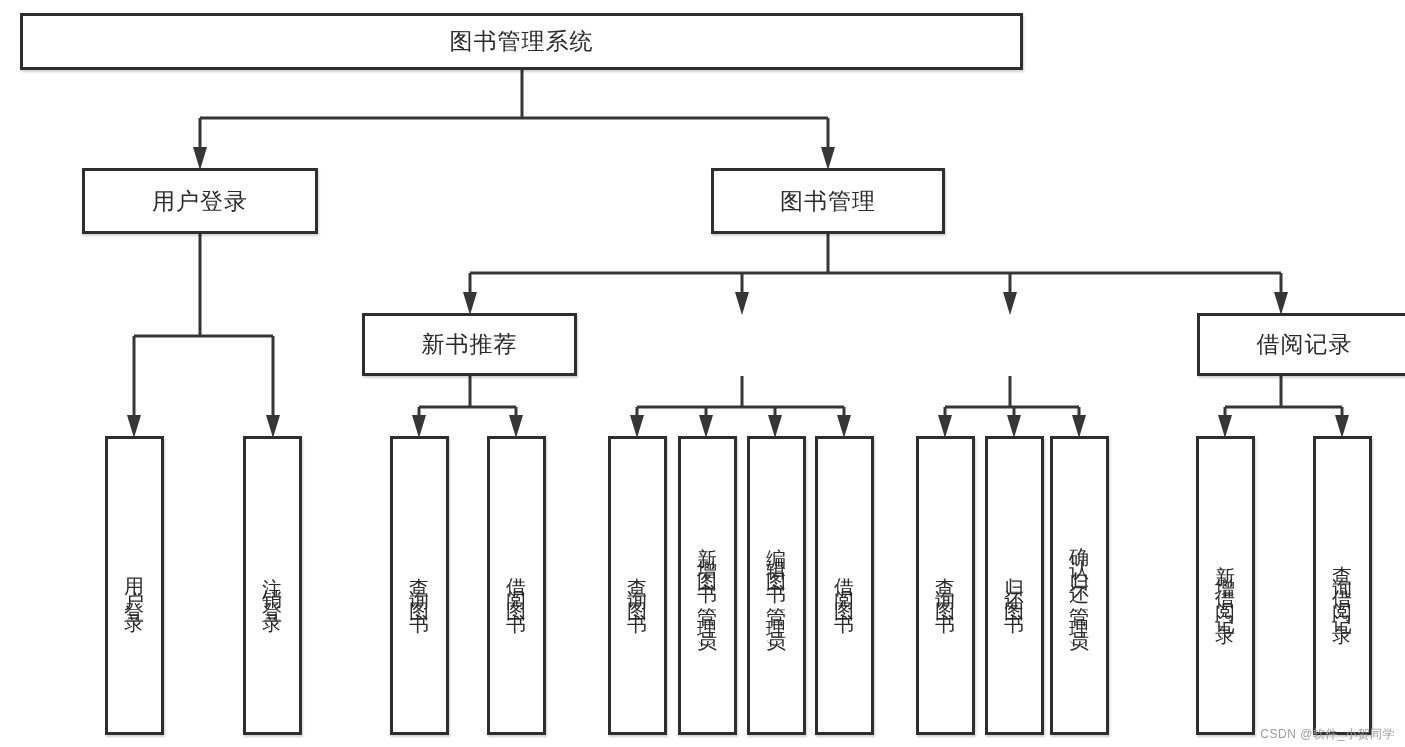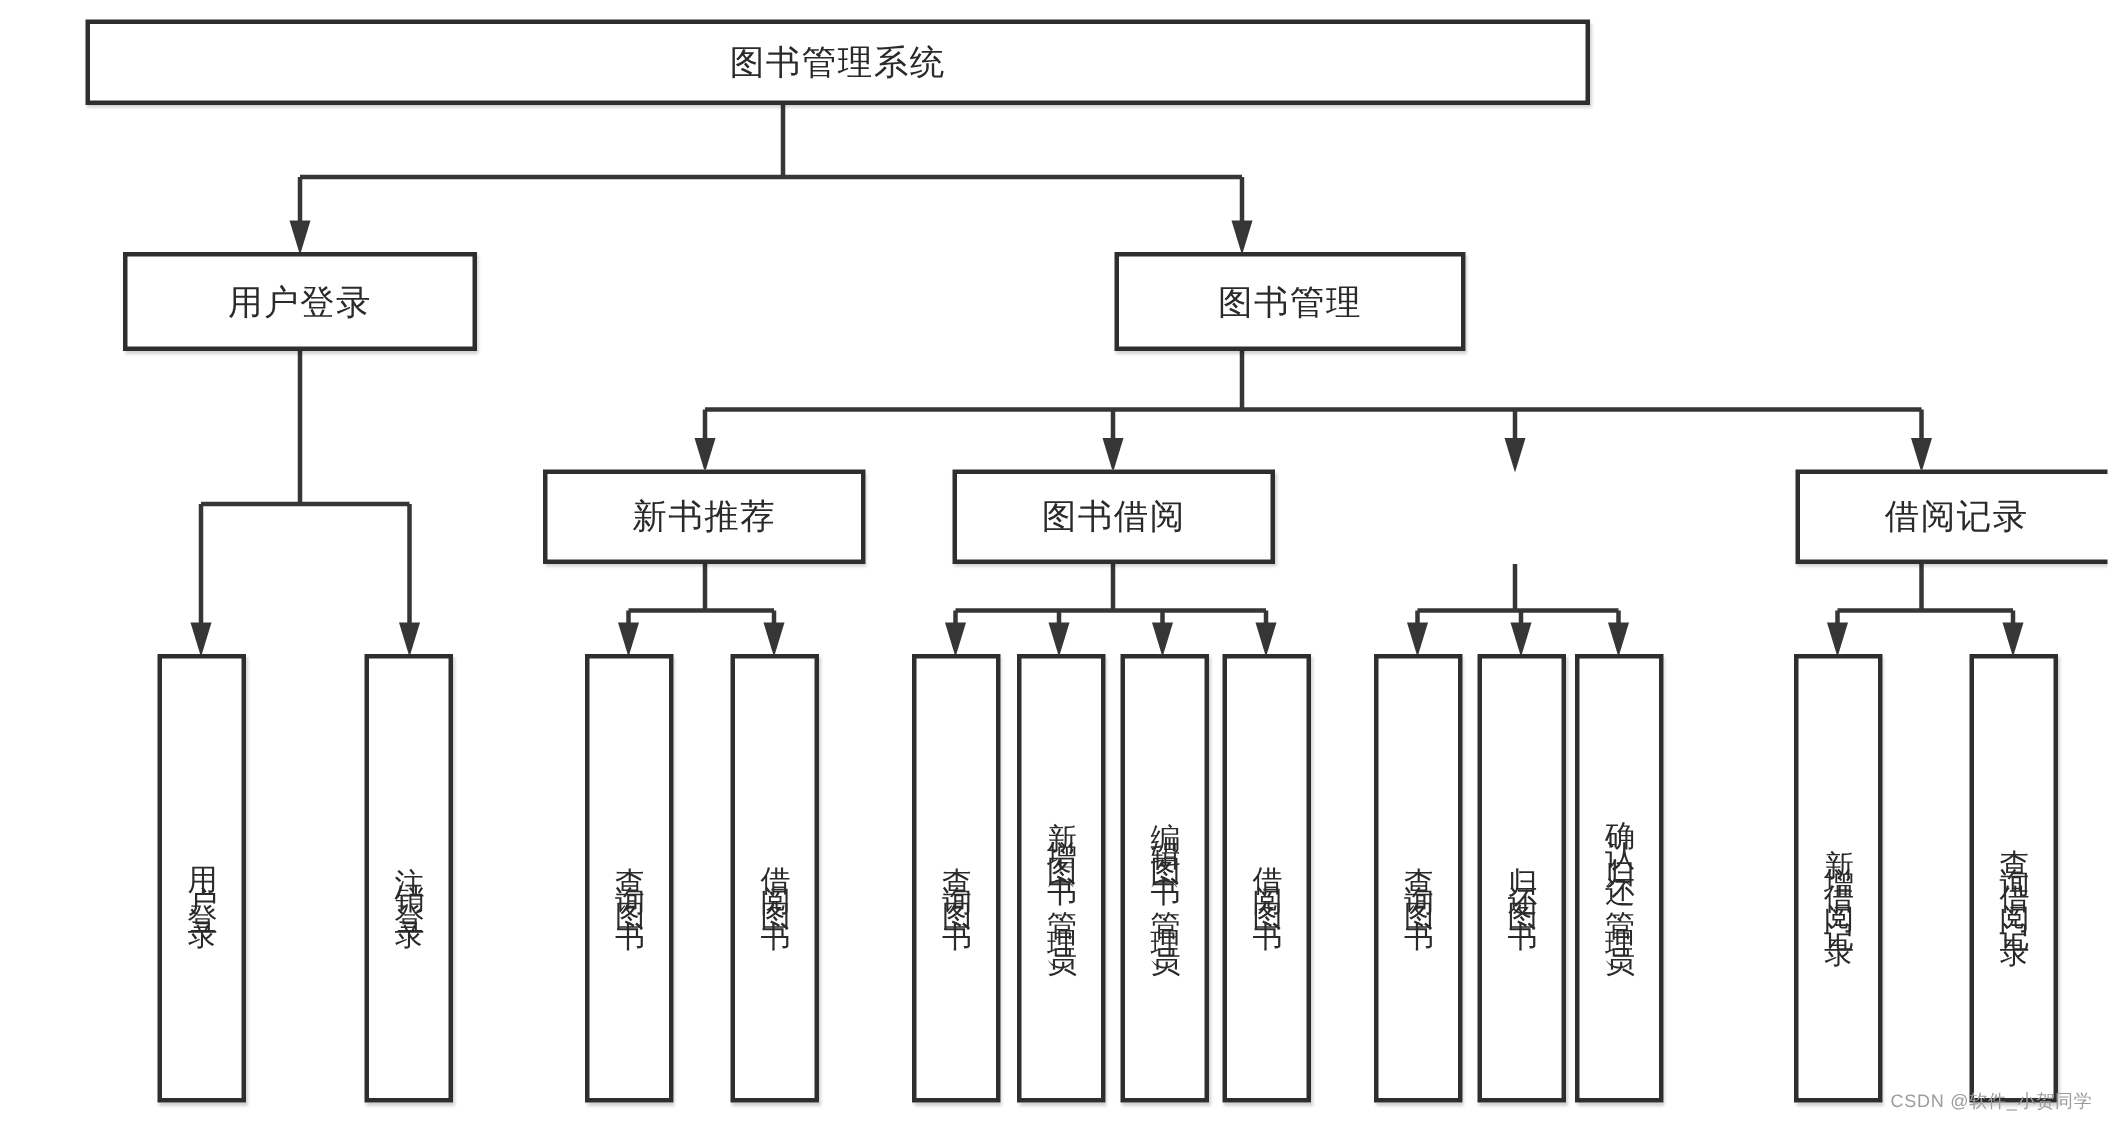--- a/index.html
+++ b/index.html
@@ -22,23 +22,23 @@
   .connector-layer polygon{fill:var(--line-color);}
   .hnode{
     position:absolute;box-sizing:border-box;
     border:3px solid var(--box-border-color);
     background:#fff;
     display:flex;align-items:center;justify-content:center;
     font-size:23px;letter-spacing:1px;
     box-shadow:1px 2px 2px rgba(0,0,0,0.18);
     z-index:2;
   }
-  .root-node{left:20px;top:13px;width:1003px;height:57px;margin-left:37px;}
+  .root-node{left:20px;top:13px;width:1003px;height:57px;}
   .l2-user-login{left:82px;top:168px;width:236px;height:66px;}
-  .l2-book-mgmt{left:743px;top:168px;width:234px;height:66px;}
+  .l2-book-mgmt{left:711px;top:168px;width:234px;height:66px;}
   .l3{top:313px;width:215px;height:63px;text-align:center;}
   .l3-newbook{left:362px;}
   .l3-borrow{left:635px;}
   .l3-current{left:903px;}
   .l3-records{left:1173px;margin-left:24px;}
   .leaf{
     position:absolute;box-sizing:border-box;
     top:436px;width:59px;height:299px;
     border:3px solid var(--box-border-color);
     background:#fff;
@@ -125,23 +125,20 @@
   <div class="hnode l2-user-login">
     <span>用户登录</span>
   </div>
   <div class="hnode l2-book-mgmt">
     <span>图书管理</span>
   </div>
 
   <div class="hnode l3 l3-newbook">
     <span>新书推荐</span>
   </div>
-  <div class="hnode l3 l3-borrow">
-    <span>图书借阅</span>
-  </div>
   <div class="hnode l3 l3-records">
     <span>借阅记录</span>
   </div>
 
   <div class="leaf" style="left:105px">
     <span>用户登录</span>
   </div>
   <div class="leaf" style="left:243px">
     <span>注销登录</span>
   </div>

